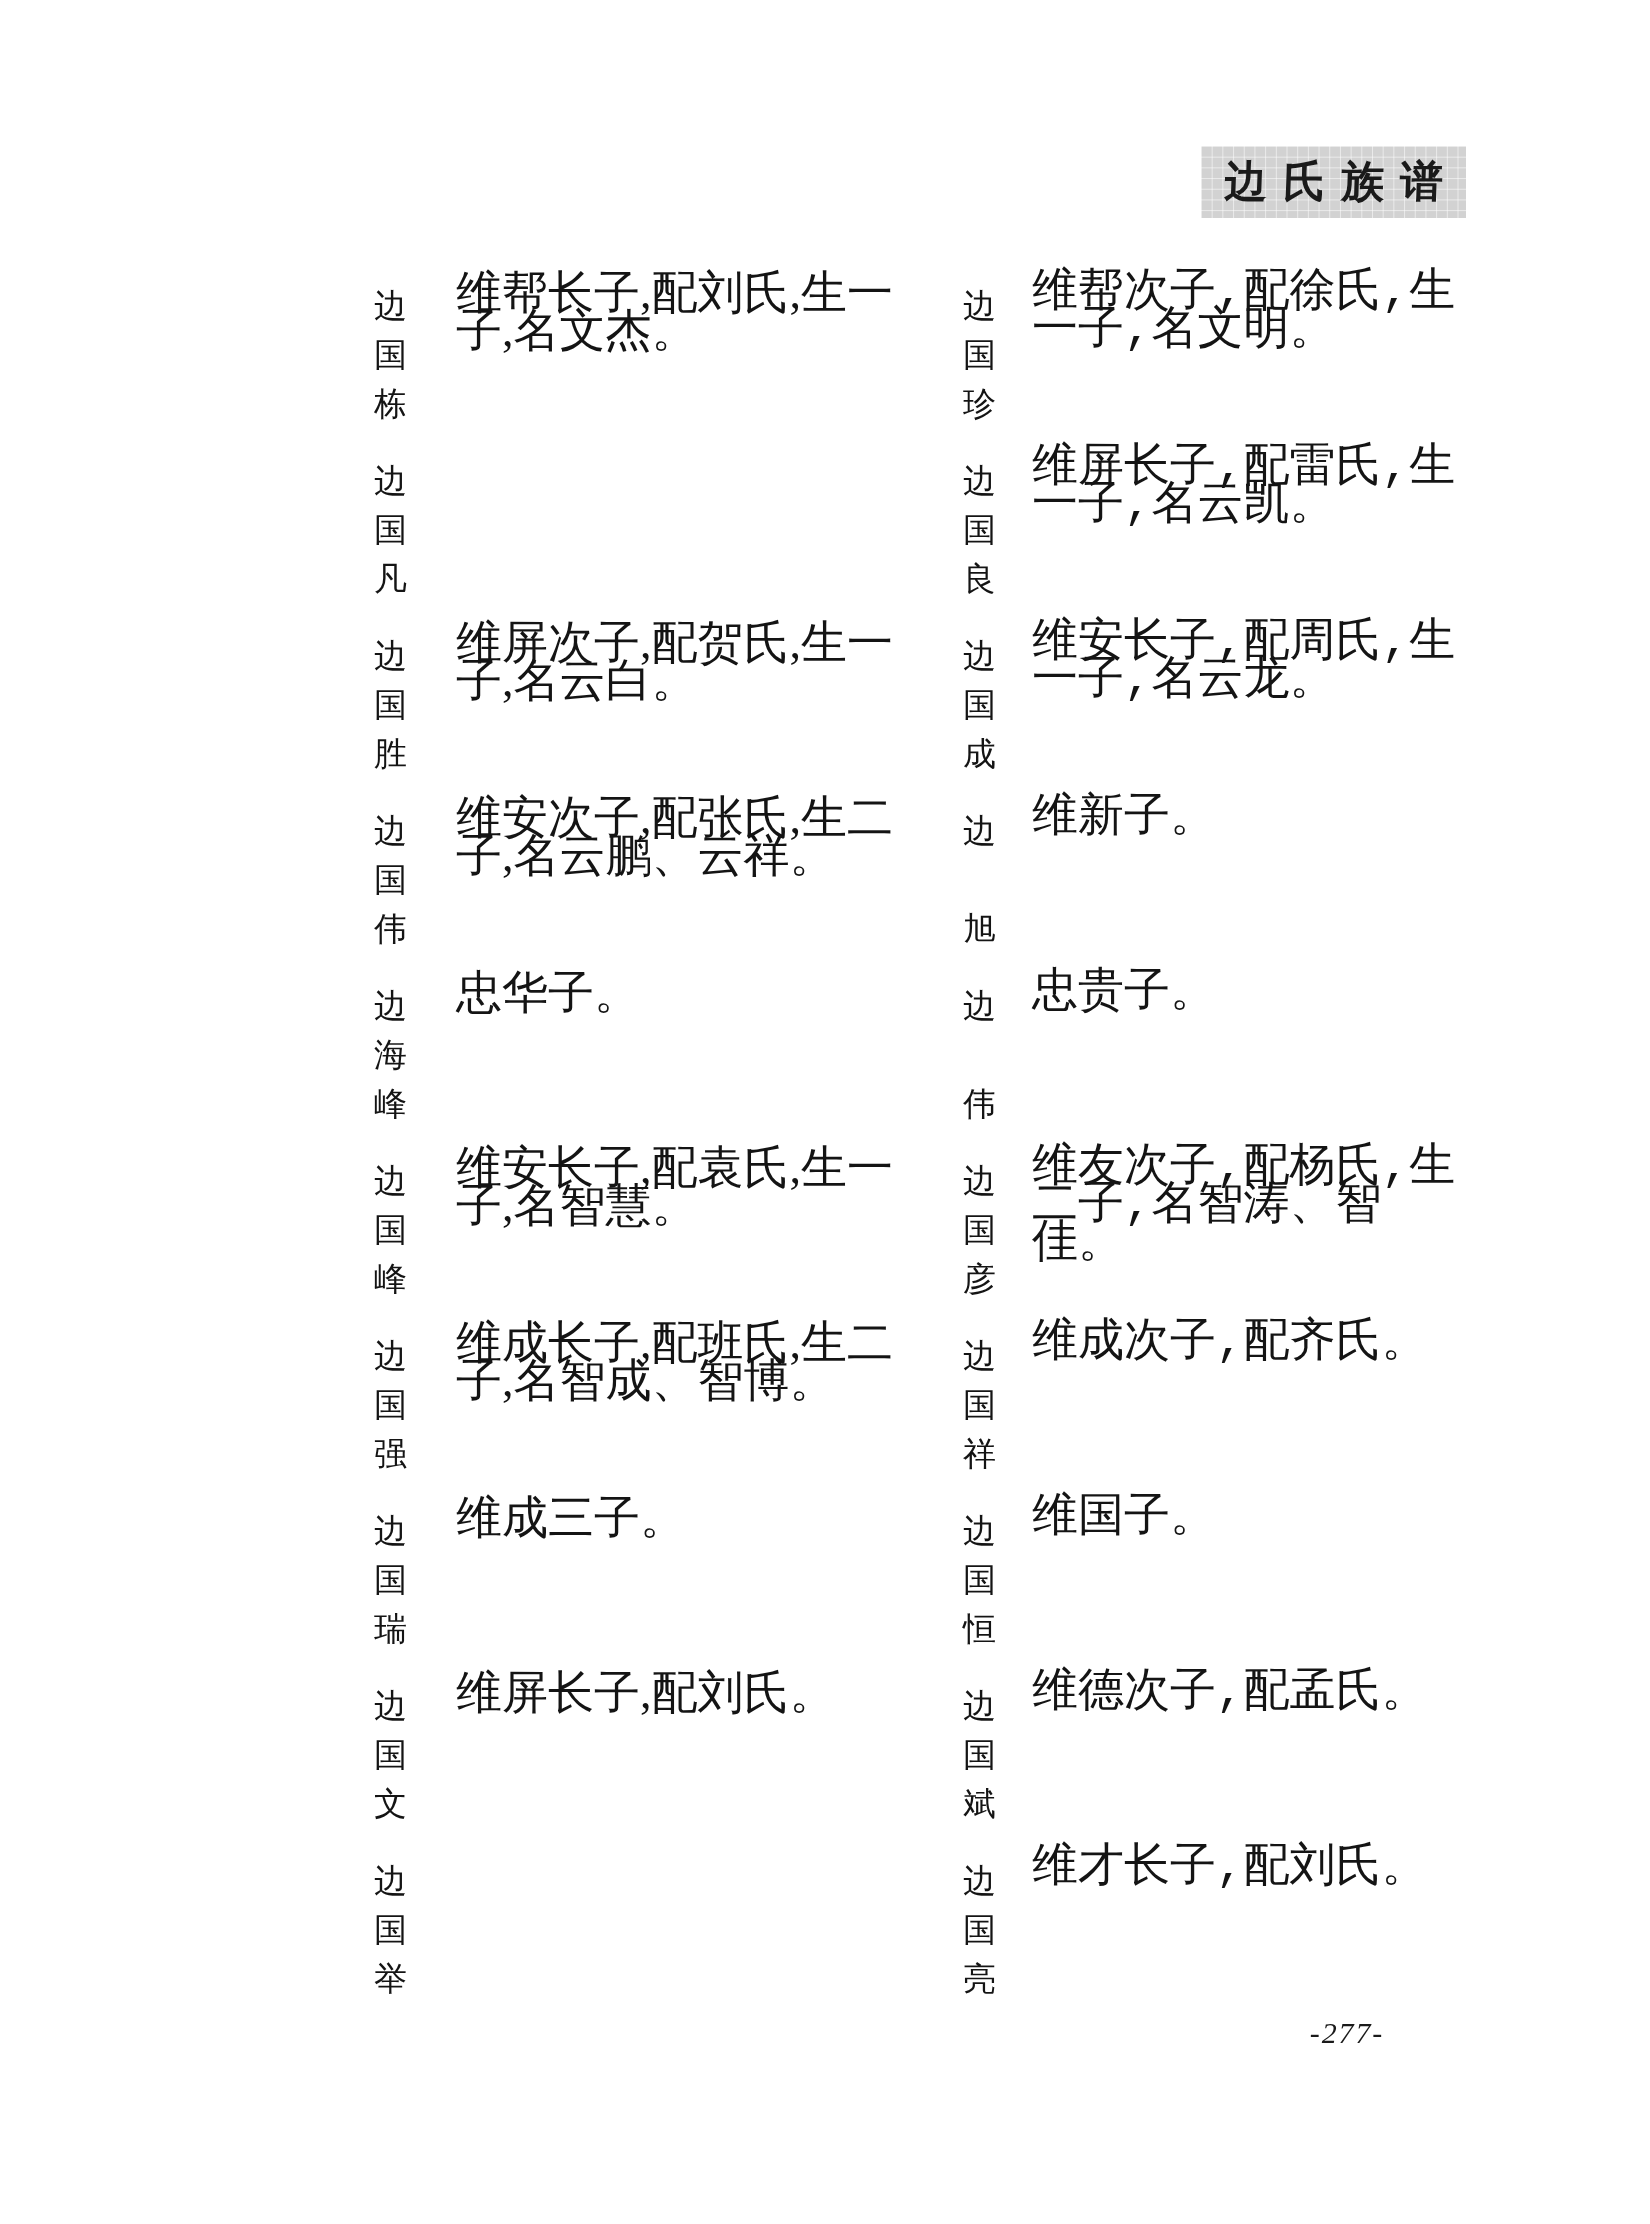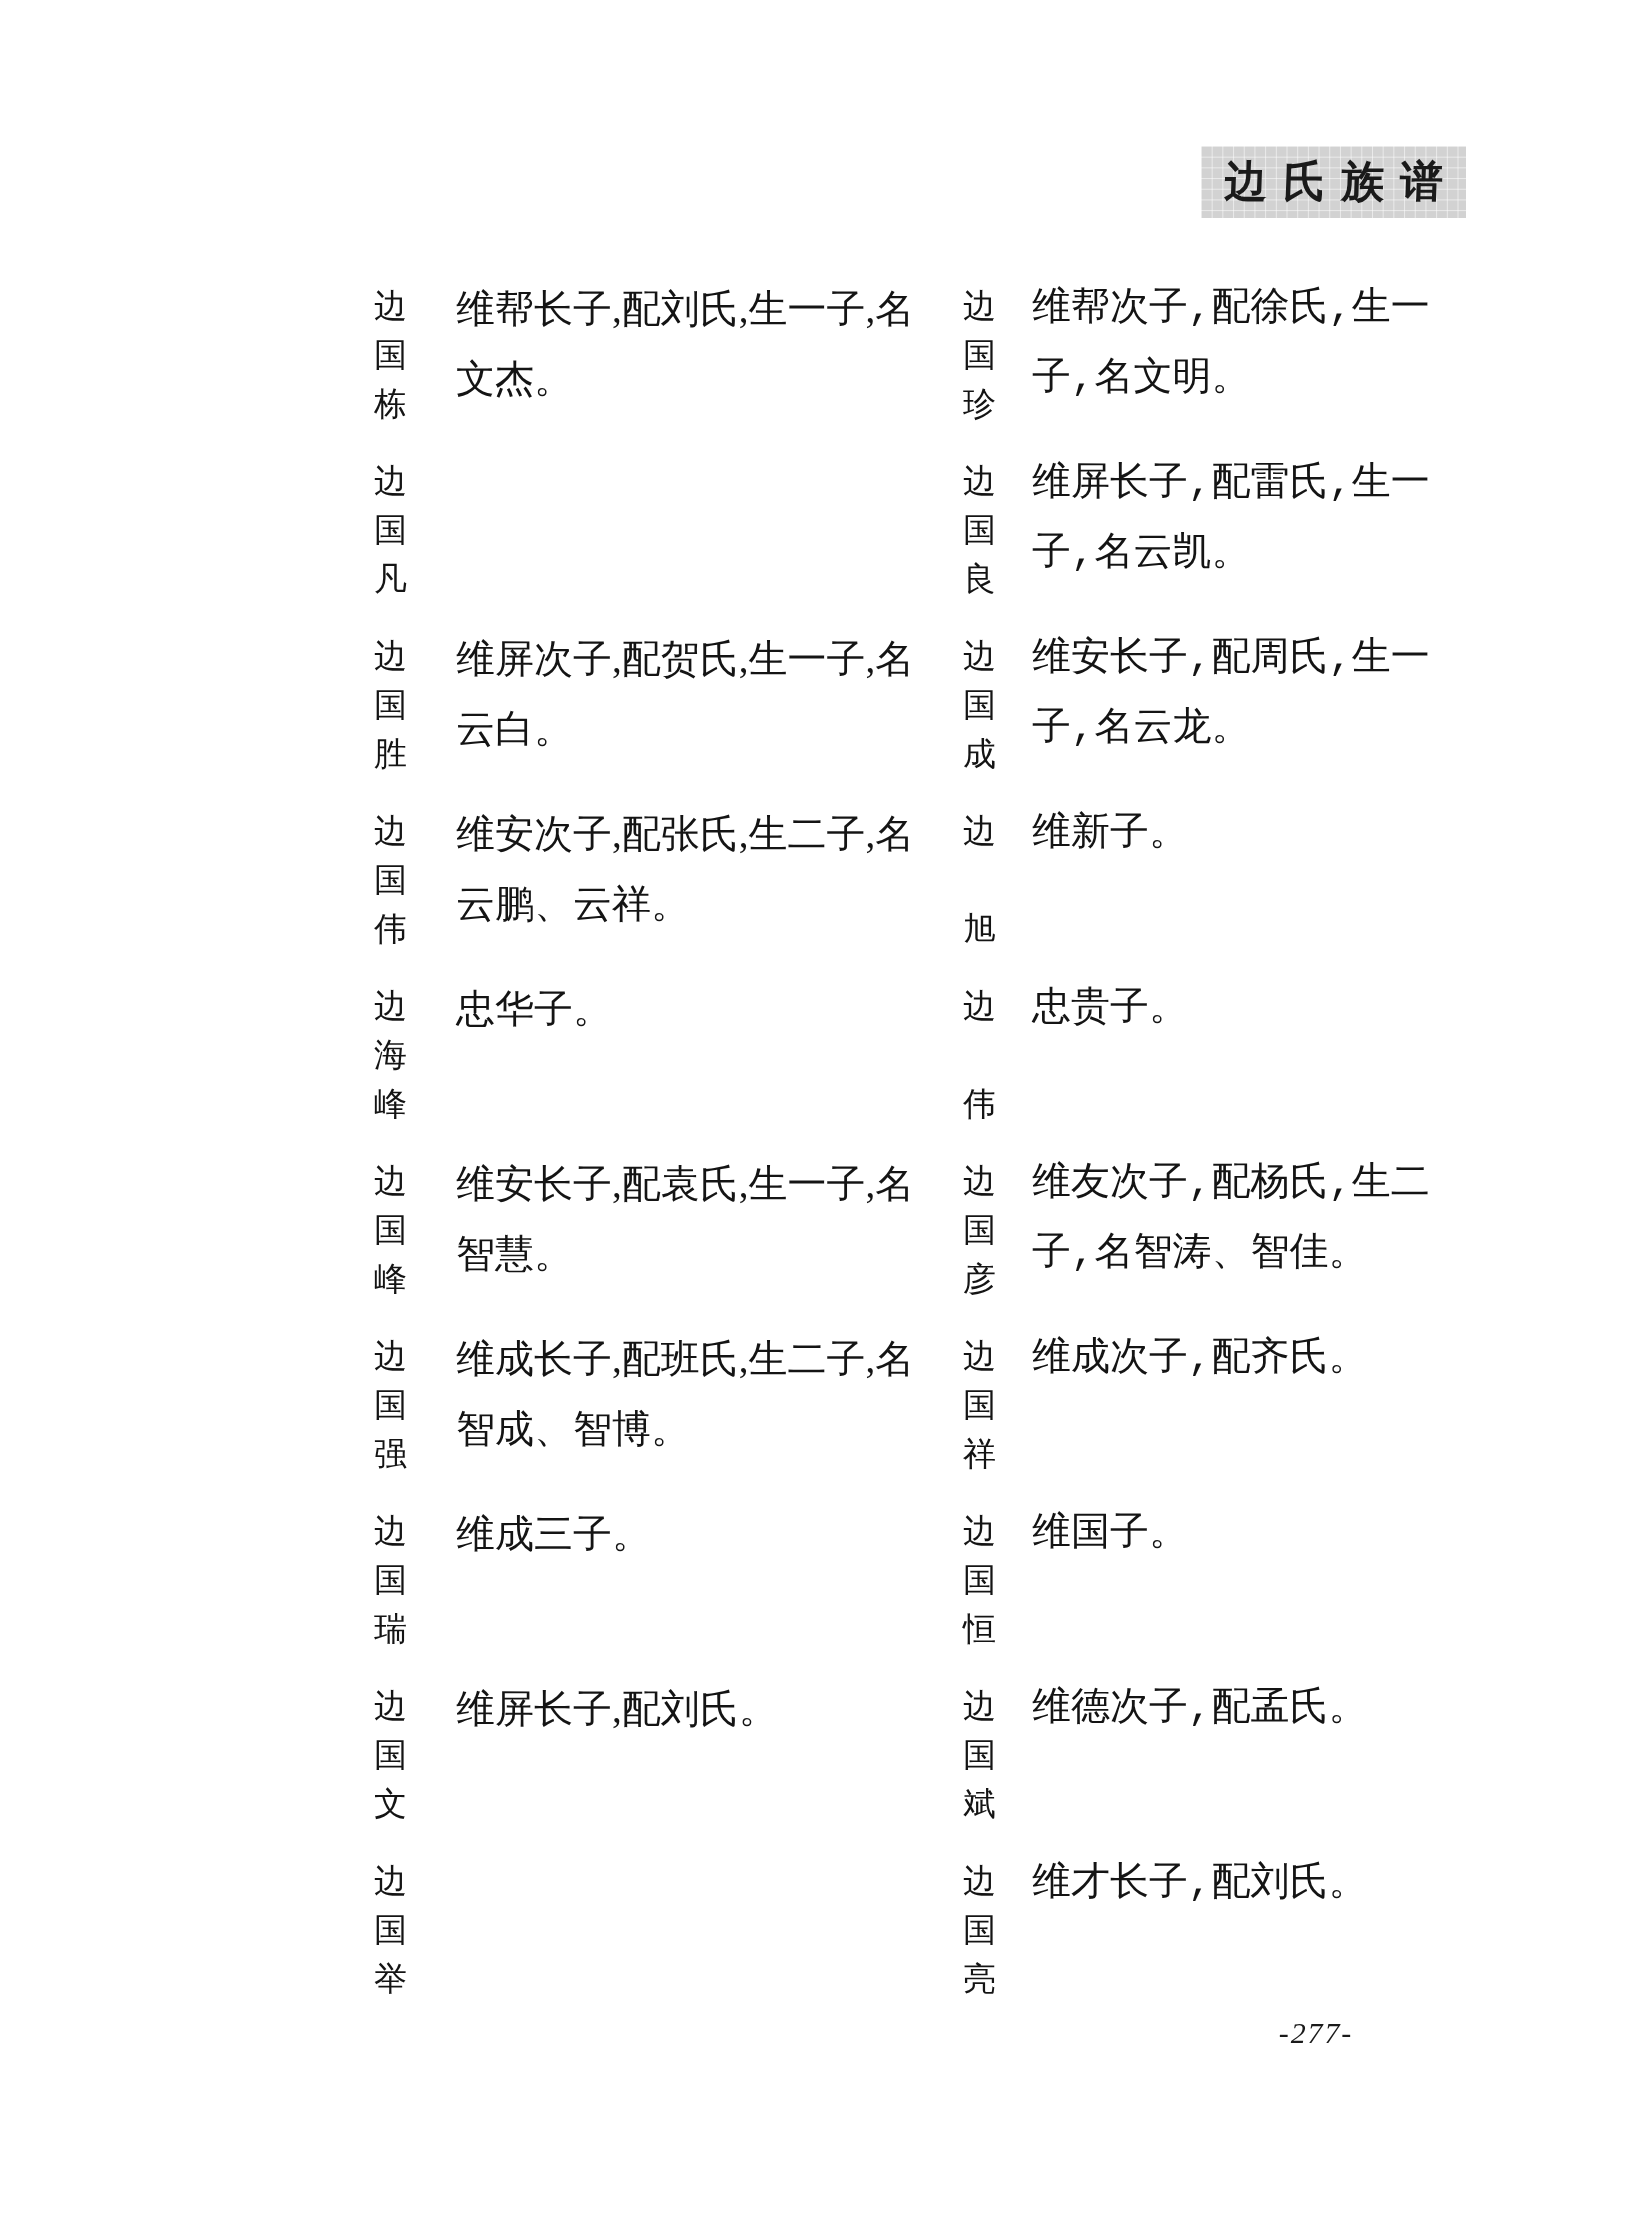--- a/index.html
+++ b/index.html
@@ -63,32 +63,32 @@
   }
   .vchar {
     display: block;
     width: 39px;
     height: 49px;
     line-height: 45px;
     font-size: 33px;
     text-align: left;
   }
   .vtext {
-    font-size: 39px;
-    line-height: 70px;
+    font-size: 46px;
+    line-height: 38px;
     margin-top: -9.7px;
     word-break: normal;
   }
   .cell-left  .vtext { margin-left: 43px; width: 481px; }
   .cell-right .vtext { margin-left: 30px; width: 439px; font-family: Liberation Mono, monospace; }
 
   
   .page-number {
     position: absolute;
-    left: 1253px;
+    left: 1284px;
     top: 2016px;
     width: 126px;
     text-align: center;
     font-size: 30px;
     font-style: italic;
     letter-spacing: 1.9px;
     color: #1a1a1a;
   }
 </style>
 </head>

